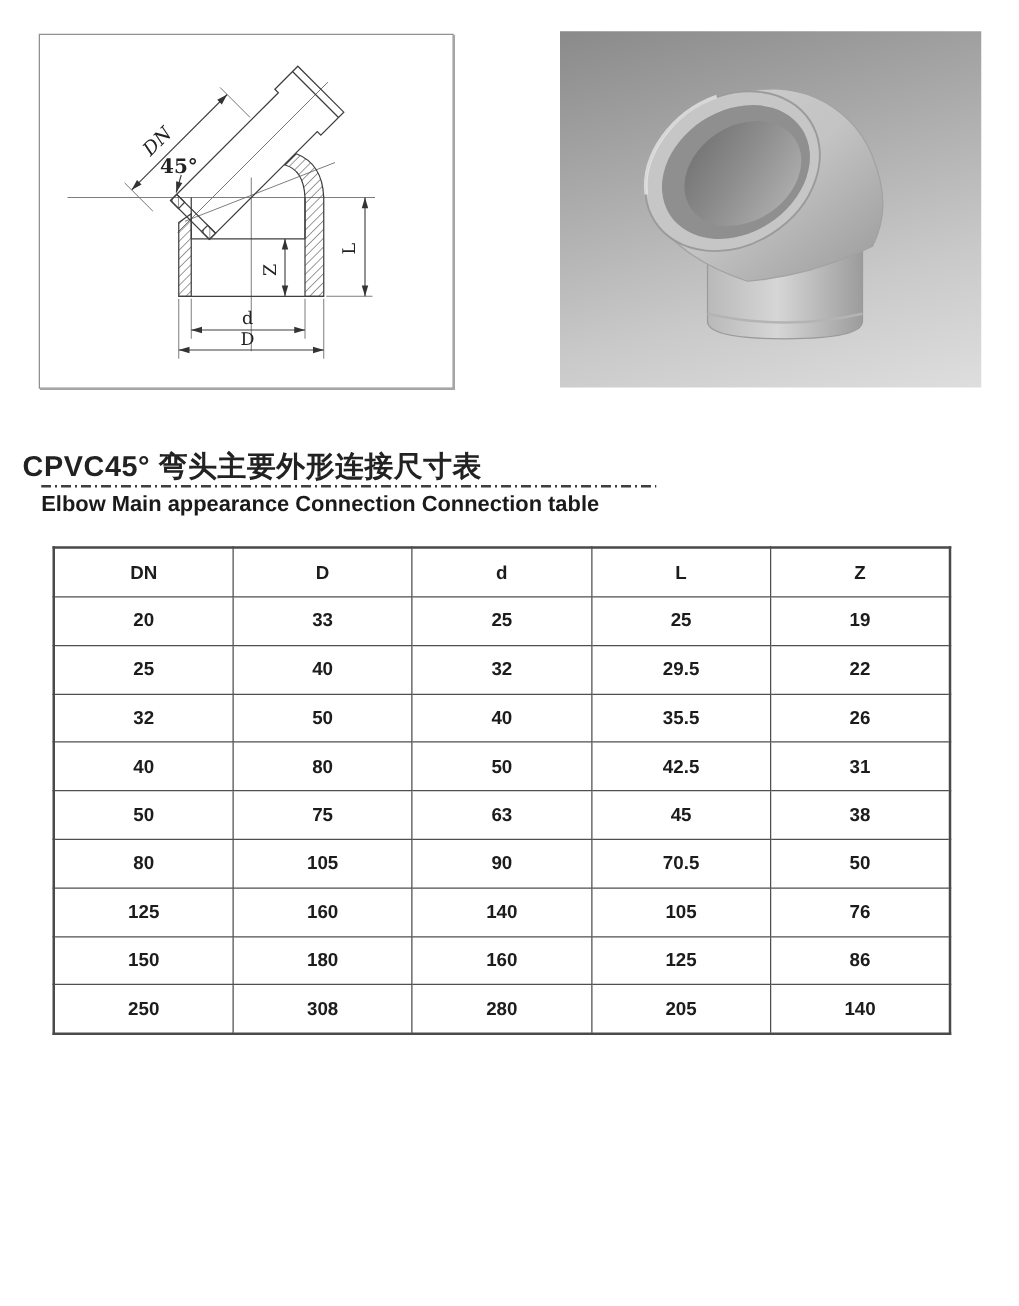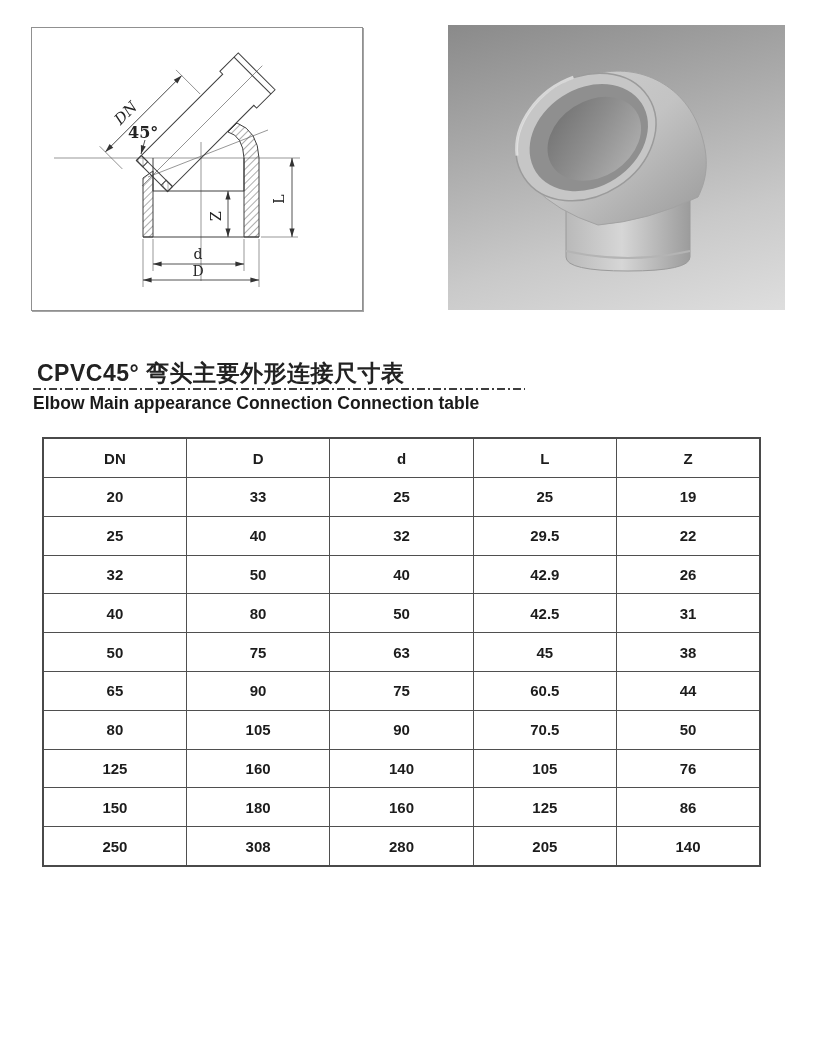--- a/index.html
+++ b/index.html
@@ -15,21 +15,21 @@
   }
   .drawing-box svg{display:block;width:100%;height:100%;}
   
   .photo-box{
     position:absolute;left:448px;top:25px;width:337px;height:285px;
     background:linear-gradient(165deg,#8a8a8a 0%,#a9a9a9 35%,#c9c9c9 70%,#dedede 100%);
   }
   .photo-box svg{display:block;width:100%;height:100%;}
   
   .title-zh{
-    position:absolute;left:37px;top:358px;margin:0;
+    position:absolute;left:18px;top:358px;margin:0;
     font-size:23px;font-weight:bold;color:#222;letter-spacing:.5px;white-space:nowrap;
   }
   .title-rule{
     position:absolute;left:33px;top:388px;width:492px;height:2px;
     background:repeating-linear-gradient(90deg,#3d3d3d 0 8px,transparent 8px 11px,#3d3d3d 11px 13px,transparent 13px 16px);
   }
   .title-en{
     position:absolute;left:33px;top:393px;margin:0;
     font-size:17.5px;font-weight:bold;color:#1a1a1a;white-space:nowrap;
   }
@@ -169,43 +169,36 @@
         <td>25</td>
         <td>40</td>
         <td>32</td>
         <td>29.5</td>
         <td>22</td>
       </tr>
       <tr>
         <td>32</td>
         <td>50</td>
         <td>40</td>
-        <td>42.9</td>
+        <td>35.5</td>
         <td>26</td>
       </tr>
       <tr>
         <td>40</td>
         <td>80</td>
         <td>50</td>
         <td>42.5</td>
         <td>31</td>
       </tr>
       <tr>
         <td>50</td>
         <td>75</td>
         <td>63</td>
         <td>45</td>
         <td>38</td>
-      </tr>
-      <tr>
-        <td>65</td>
-        <td>90</td>
-        <td>75</td>
-        <td>60.5</td>
-        <td>44</td>
       </tr>
       <tr>
         <td>80</td>
         <td>105</td>
         <td>90</td>
         <td>70.5</td>
         <td>50</td>
       </tr>
       <tr>
         <td>125</td>

